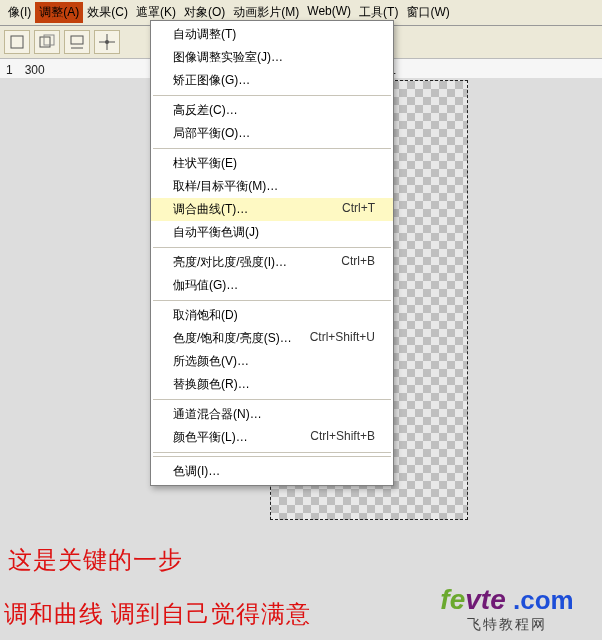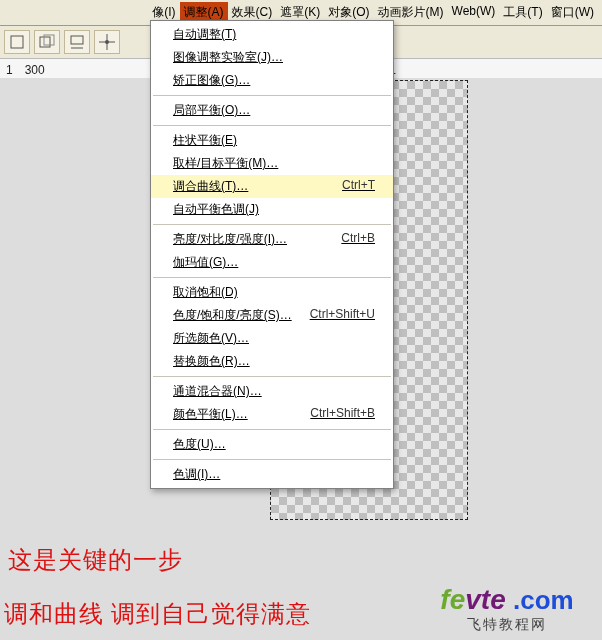--- a/index.html
+++ b/index.html
@@ -12,21 +12,20 @@
   height: 640px;
   overflow: hidden;
   position: relative;
 }
 .menubar {
   display: flex;
   padding: 2px 4px;
   border-bottom: 1px solid #999;
   background: #ece9d8;
   font-size: 12px;
-  justify-content: flex-end;
 }
 .menubar-item {
   padding: 2px 4px;
   cursor: default;
   white-space: nowrap;
 }
 .menubar-item.active { background: #c2410c; }
 .toolbar-row {
   display: flex;
   align-items: center;
@@ -99,21 +98,20 @@
   padding: 2px 0;
   font-size: 12px;
   z-index: 50;
 }
 .menu-item {
   display: flex;
   justify-content: space-between;
   padding: 3px 18px 3px 22px;
   cursor: default;
   white-space: nowrap;
-  text-decoration: underline;
 }
 .menu-item:hover, .menu-item.highlight {
   background: #fef9c3;
 }
 .menu-sep {
   height: 0;
   margin: 3px 2px;
   border-top: 1px solid #c8c4b8;
 }
 .shortcut { color: #333; }
@@ -207,20 +205,23 @@
       <span>自动调整(T)</span>
     </div>
     <div class="menu-item">
       <span>图像调整实验室(J)…</span>
     </div>
     <div class="menu-item">
       <span>矫正图像(G)…</span>
     </div>
     <div class="menu-sep"></div>
     <div class="menu-item">
+      <span>高反差(C)…</span>
+    </div>
+    <div class="menu-item">
       <span>局部平衡(O)…</span>
     </div>
     <div class="menu-sep"></div>
     <div class="menu-item">
       <span>柱状平衡(E)</span>
     </div>
     <div class="menu-item">
       <span>取样/目标平衡(M)…</span>
     </div>
     <div class="menu-item highlight">
@@ -254,20 +255,17 @@
     </div>
     <div class="menu-sep"></div>
     <div class="menu-item">
       <span>通道混合器(N)…</span>
     </div>
     <div class="menu-item">
       <span>颜色平衡(L)…</span>
       <span class="shortcut">Ctrl+Shift+B</span>
     </div>
     <div class="menu-sep"></div>
-    <div class="menu-item">
-      <span>色度(U)…</span>
-    </div>
     <div class="menu-sep"></div>
     <div class="menu-item">
       <span>色调(I)…</span>
     </div>
   </div>
 
 </body></html>

